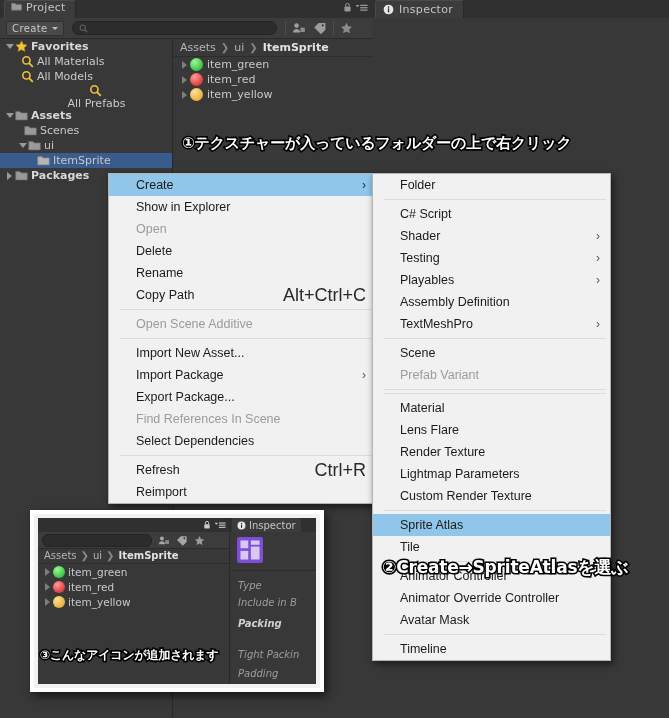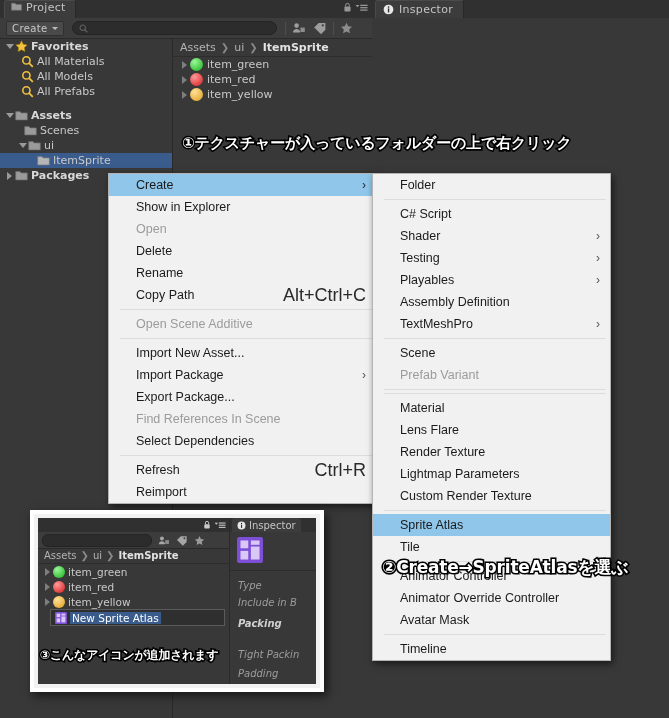--- a/index.html
+++ b/index.html
@@ -279,21 +279,21 @@
         </svg>
         <span>All Materials</span>
       </div>
       <div class="tree-row" style="padding-left:21px;">
         <svg class="ticon" viewBox="0 0 13 13">
           <circle cx="5.4" cy="5.4" r="3.6" fill="none" stroke="#f2c23e" stroke-width="1.6"></circle>
           <line x1="8.1" y1="8.1" x2="11.8" y2="11.8" stroke="#f2c23e" stroke-width="1.8"></line>
         </svg>
         <span>All Models</span>
       </div>
-      <div class="tree-row" style="padding-left:21px;">
+      <div class="tree-row" style="padding-left:21px;flex-direction:column;">
         <svg class="ticon" viewBox="0 0 13 13">
           <circle cx="5.4" cy="5.4" r="3.6" fill="none" stroke="#f2c23e" stroke-width="1.6"></circle>
           <line x1="8.1" y1="8.1" x2="11.8" y2="11.8" stroke="#f2c23e" stroke-width="1.8"></line>
         </svg>
         <span>All Prefabs</span>
       </div>
 
       <div style="height:9px;"></div>
 
       <div class="tree-row bold" style="padding-left:4px;">
@@ -580,30 +580,20 @@
             <span class="ins-ball" style="background:radial-gradient(circle at 35% 30%, #ff9a9a, #e03f3f 70%);"></span>
             <span>item_red</span>
           </div>
           <div class="ins-row">
             <span class="tw">
                 <i class="tri-rt" style="border-left-color:#7e7e7e;"></i>
               </span>
             <span class="ins-ball" style="background:radial-gradient(circle at 35% 30%, #ffe09a, #e8b13f 70%);"></span>
             <span>item_yellow</span>
           </div>
-          <div class="ins-row ins-newrow" style="margin-left:12px;">
-            <svg width="12" height="12" viewBox="0 0 12 12" style="margin-right:3px;flex:0 0 12px;">
-              <rect x="0" y="0" width="12" height="12" rx="1" fill="#7c4fd6"></rect>
-              <rect x="1.6" y="1.6" width="3.6" height="3.6" fill="#d9c7f5"></rect>
-              <rect x="6.4" y="1.6" width="4" height="2" fill="#d9c7f5"></rect>
-              <rect x="6.4" y="4.4" width="4" height="6" fill="#d9c7f5"></rect>
-              <rect x="1.6" y="6.4" width="3.6" height="4" fill="#d9c7f5"></rect>
-            </svg>
-            <span class="ins-newlabel">New Sprite Atlas</span>
-          </div>
         </div>
       </div>
 
       <div class="ins-insp">
         <div class="ins-insp-tabstrip">
           <div class="ins-insp-tab">
             <svg width="9" height="9" viewBox="0 0 12 12">
               <circle cx="6" cy="6" r="5.3" fill="#e8e8e8"></circle>
               <rect x="5.3" y="4.8" width="1.5" height="4.4" fill="#2f2f2f"></rect>
               <rect x="5.3" y="2.5" width="1.5" height="1.6" fill="#2f2f2f"></rect>

